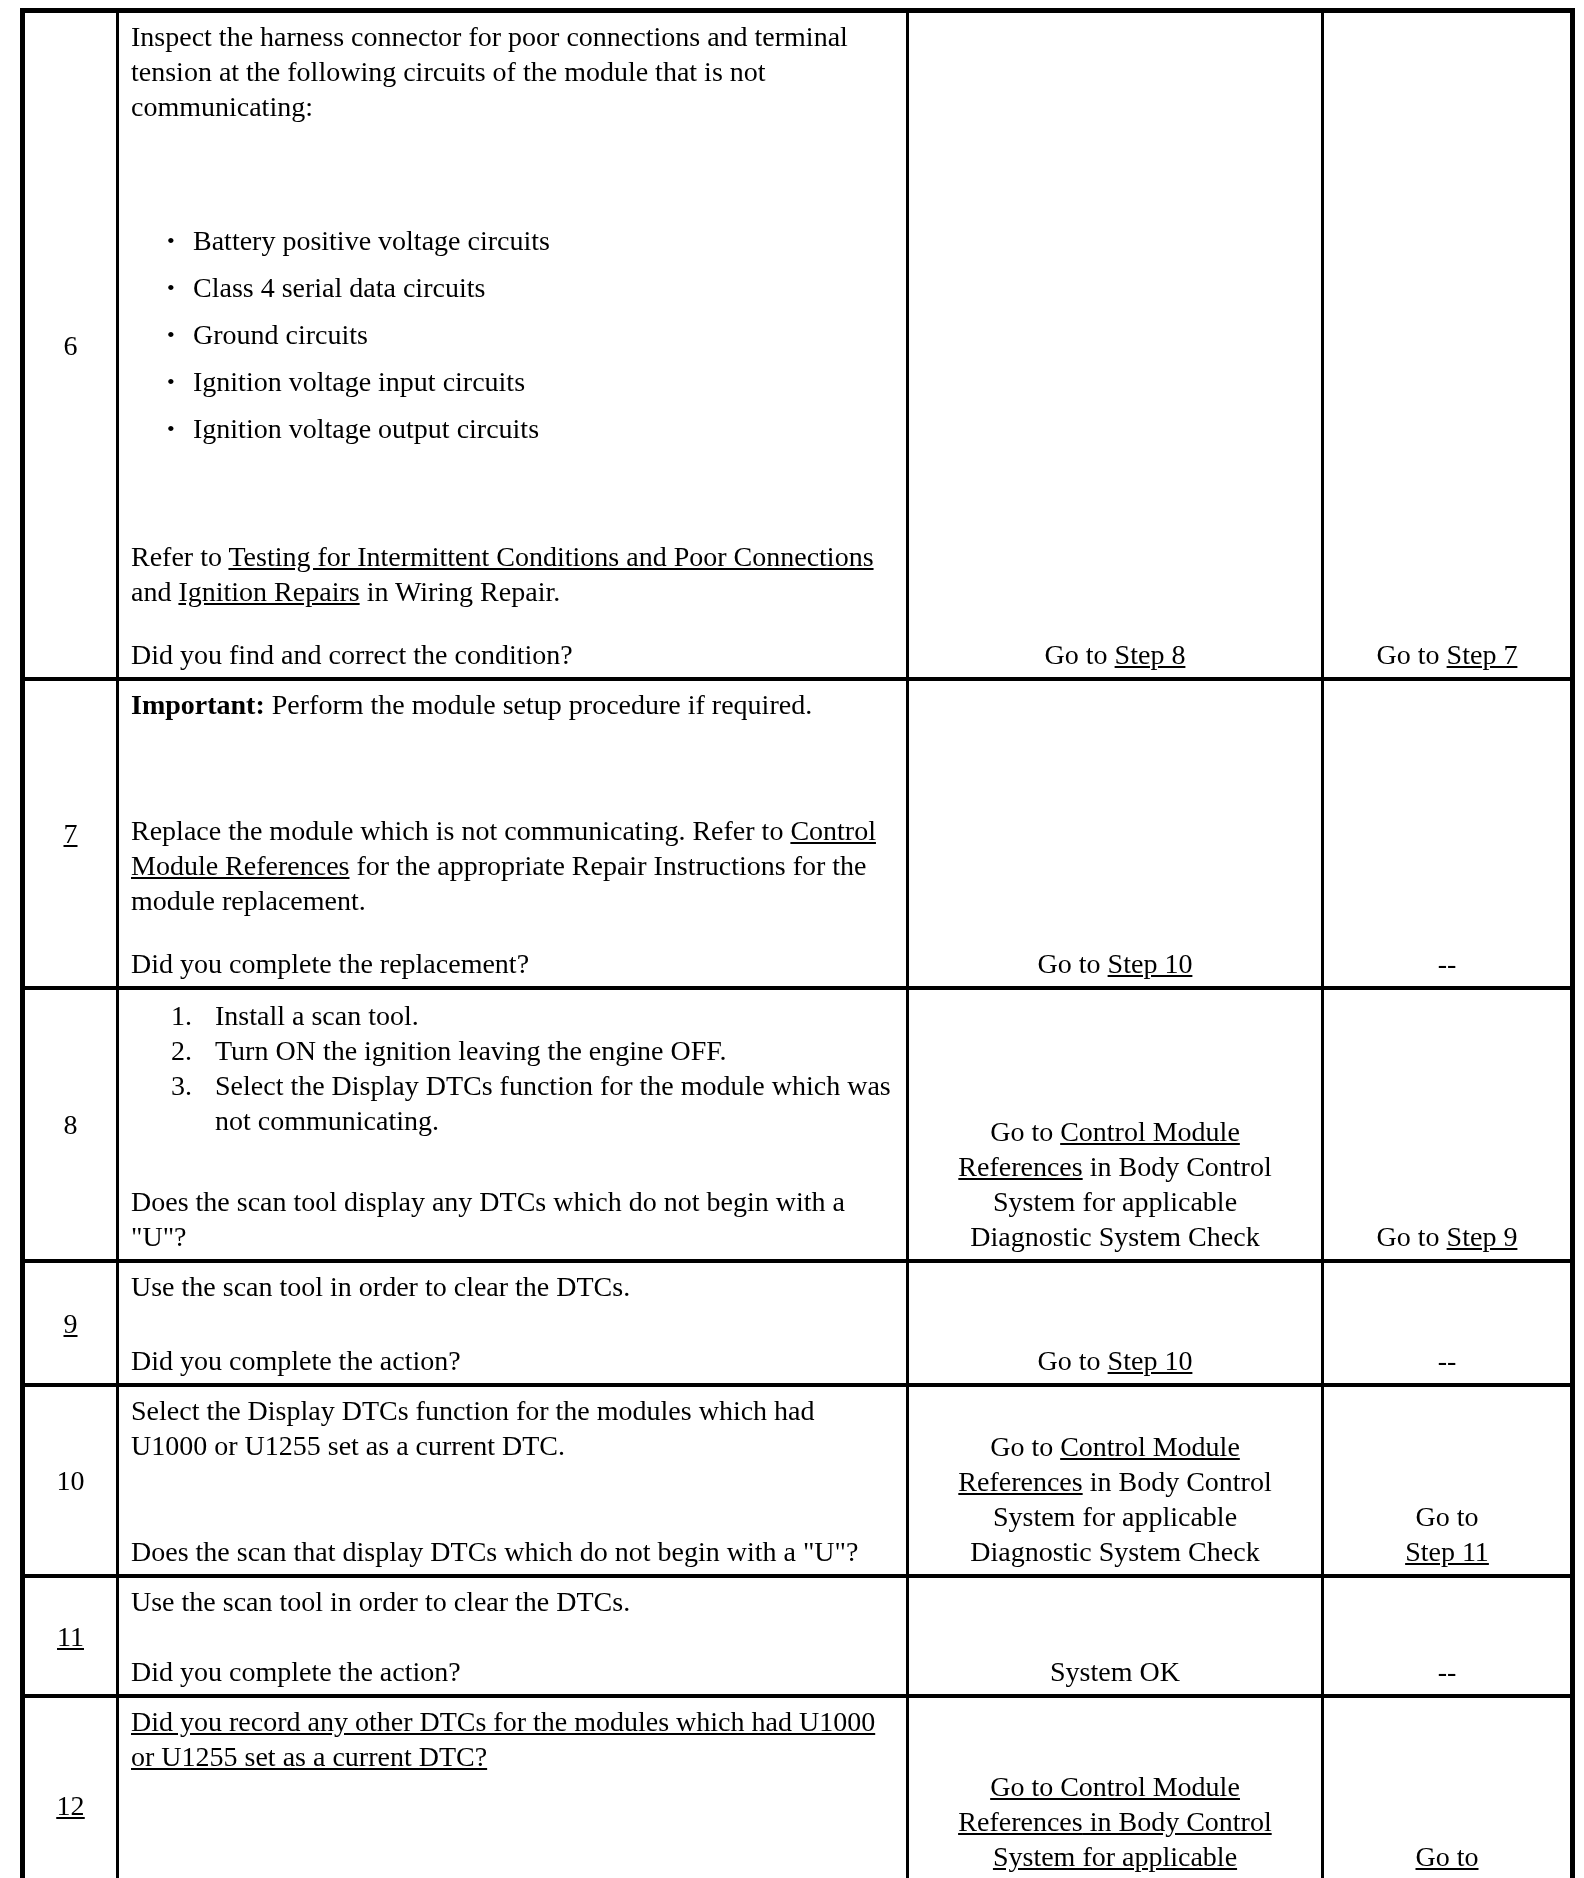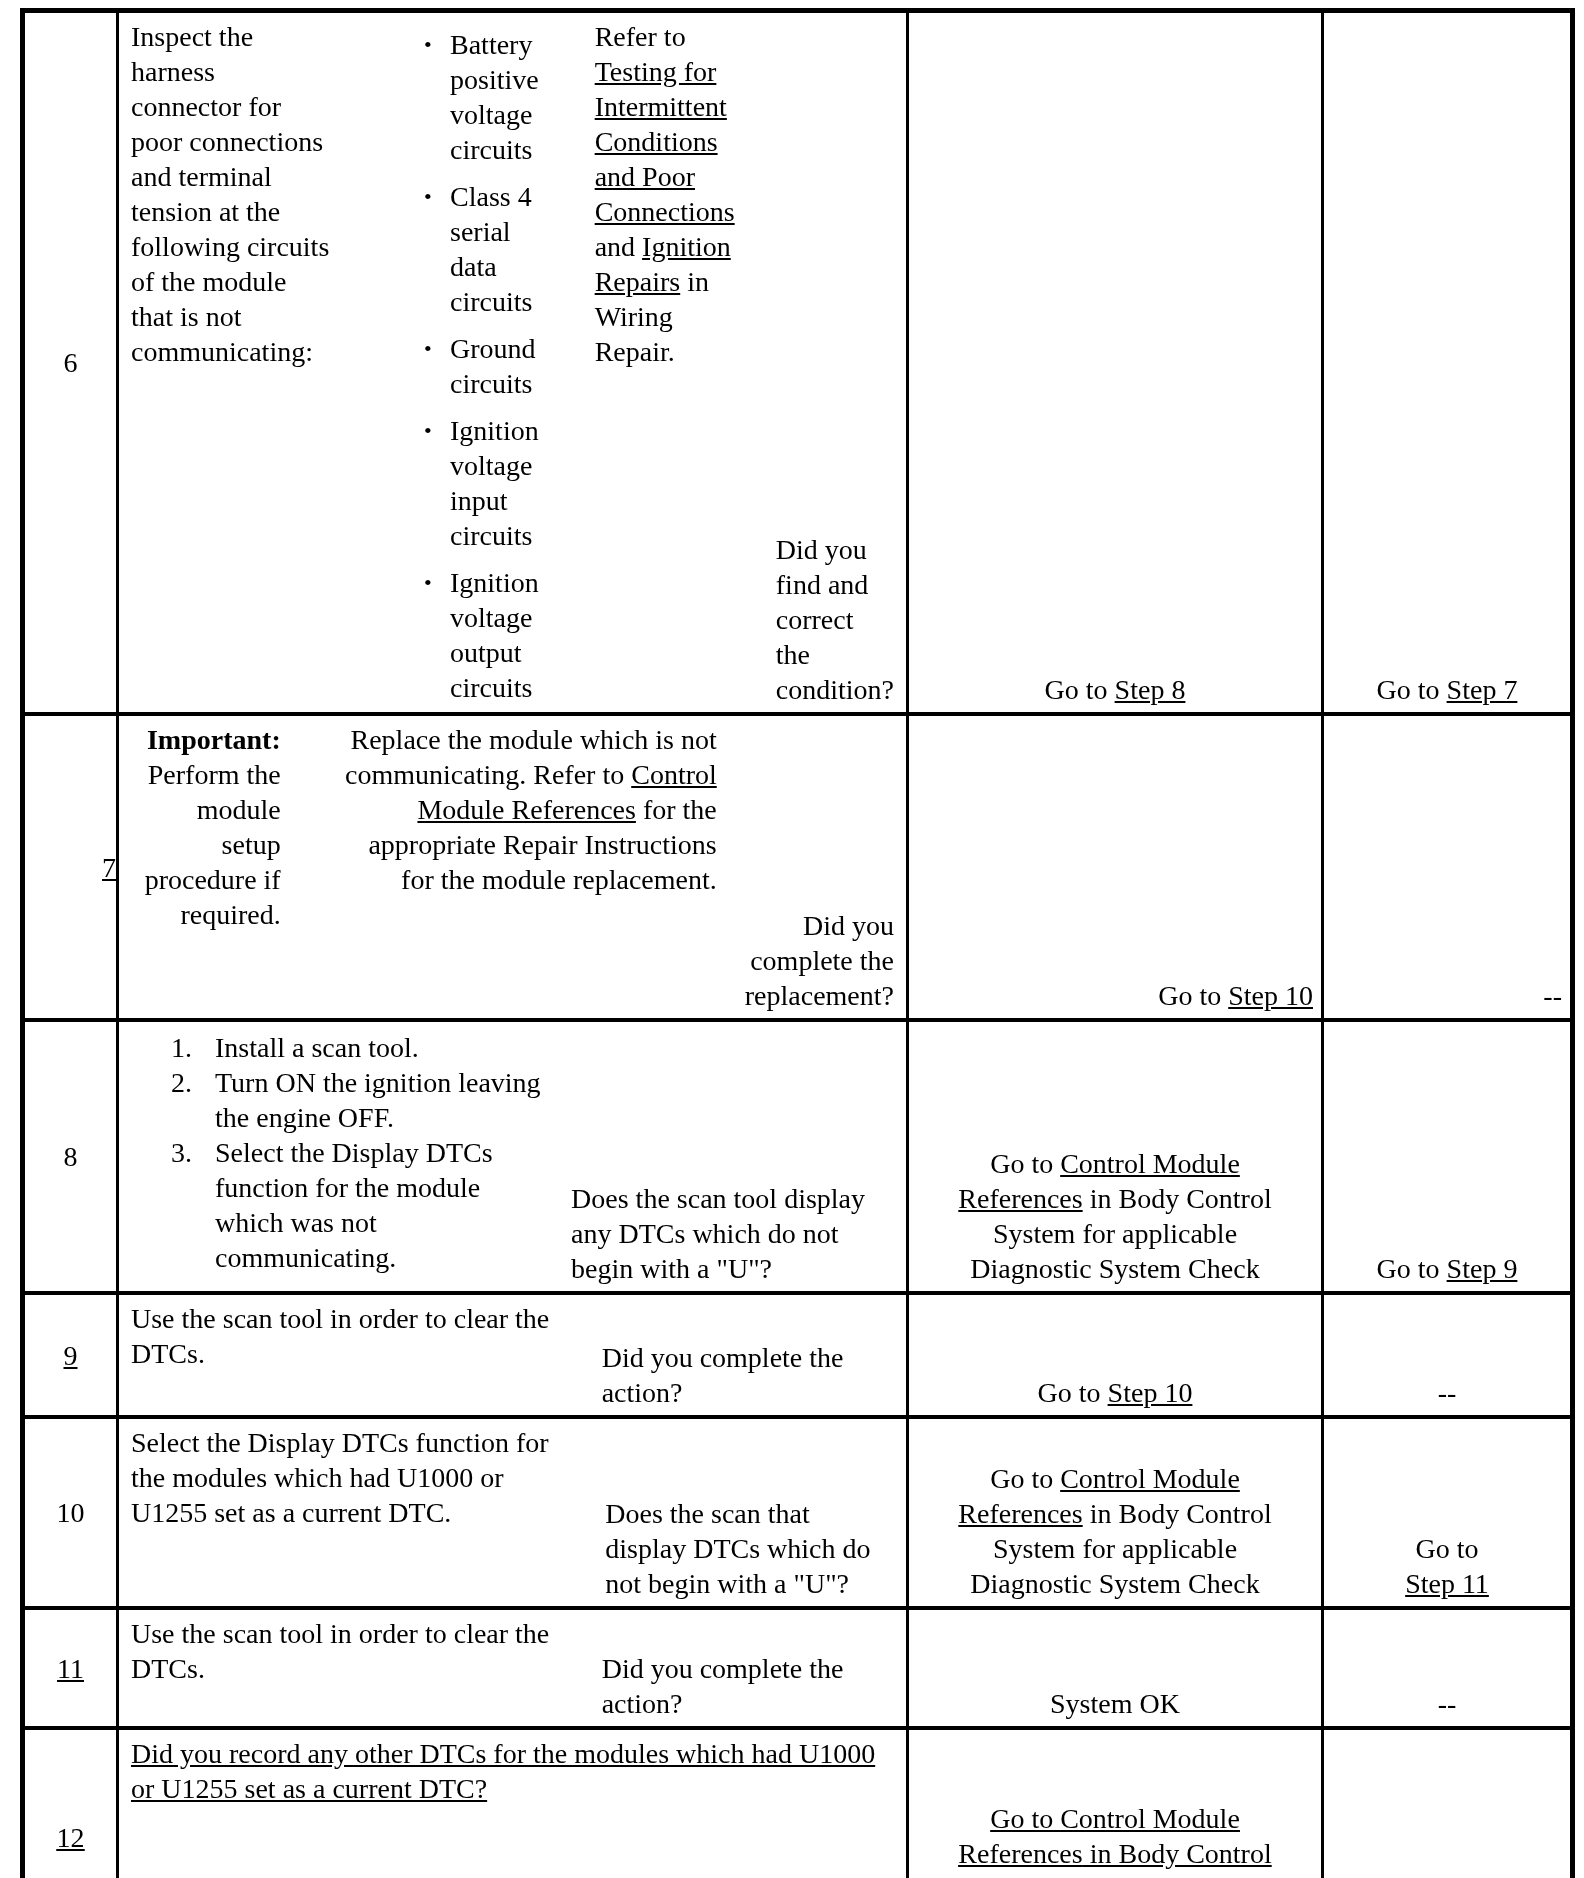--- a/index.html
+++ b/index.html
@@ -21,32 +21,32 @@
   }
   td {
     border: 3px solid #000000;
     border-top-width: 4px;
     border-bottom-width: 4px;
     vertical-align: middle;
   }
 
   
   tr.row-6  td { height: 626px; }
-  tr.row-7  td { height: 306px; text-align: right; }
+  tr.row-7  td { height: 306px; }
   tr.row-8  td { height: 273px; }
   tr.row-9  td { height: 124px; }
   tr.row-10 td { height: 191px; }
   tr.row-11 td { height: 120px; }
   tr.row-12 td { height: 220px; text-decoration: underline; }
 
   .step-cell { text-align: center; vertical-align: middle; }
   .action-cell { vertical-align: top; }
   .action-wrap {
     display: flex;
-    flex-direction: row;
+    flex-direction: column;
     height: 100%;
     padding: 6px 12px 5px 12px;
     gap: 28px;
   }
   .para { }
   .question { margin-top: auto; }
   .gap { height: 35px; flex-shrink: 0; }
 
   .blist { padding: 8px 0 2px 0; }
   .bitem { display: flex; margin: 0 0 12px 36px; }

